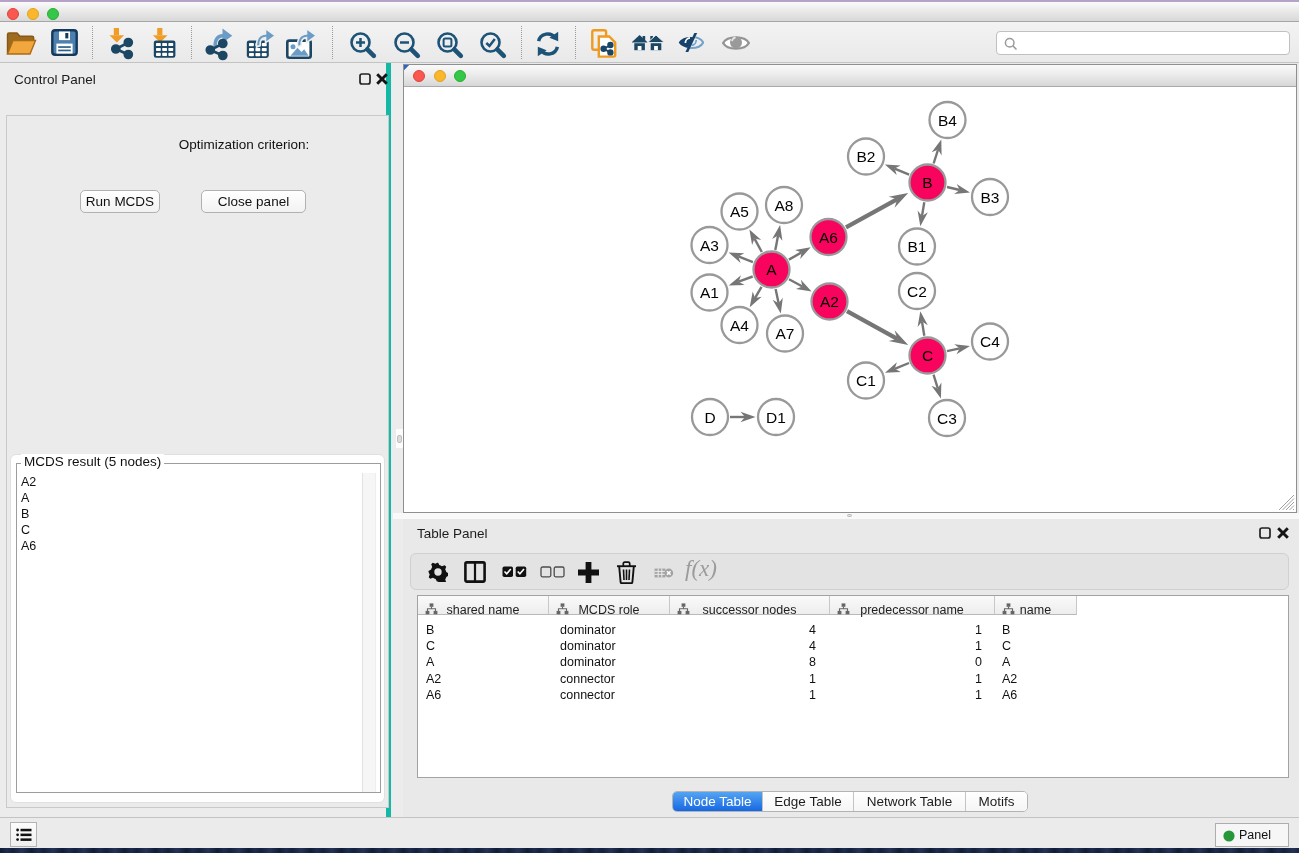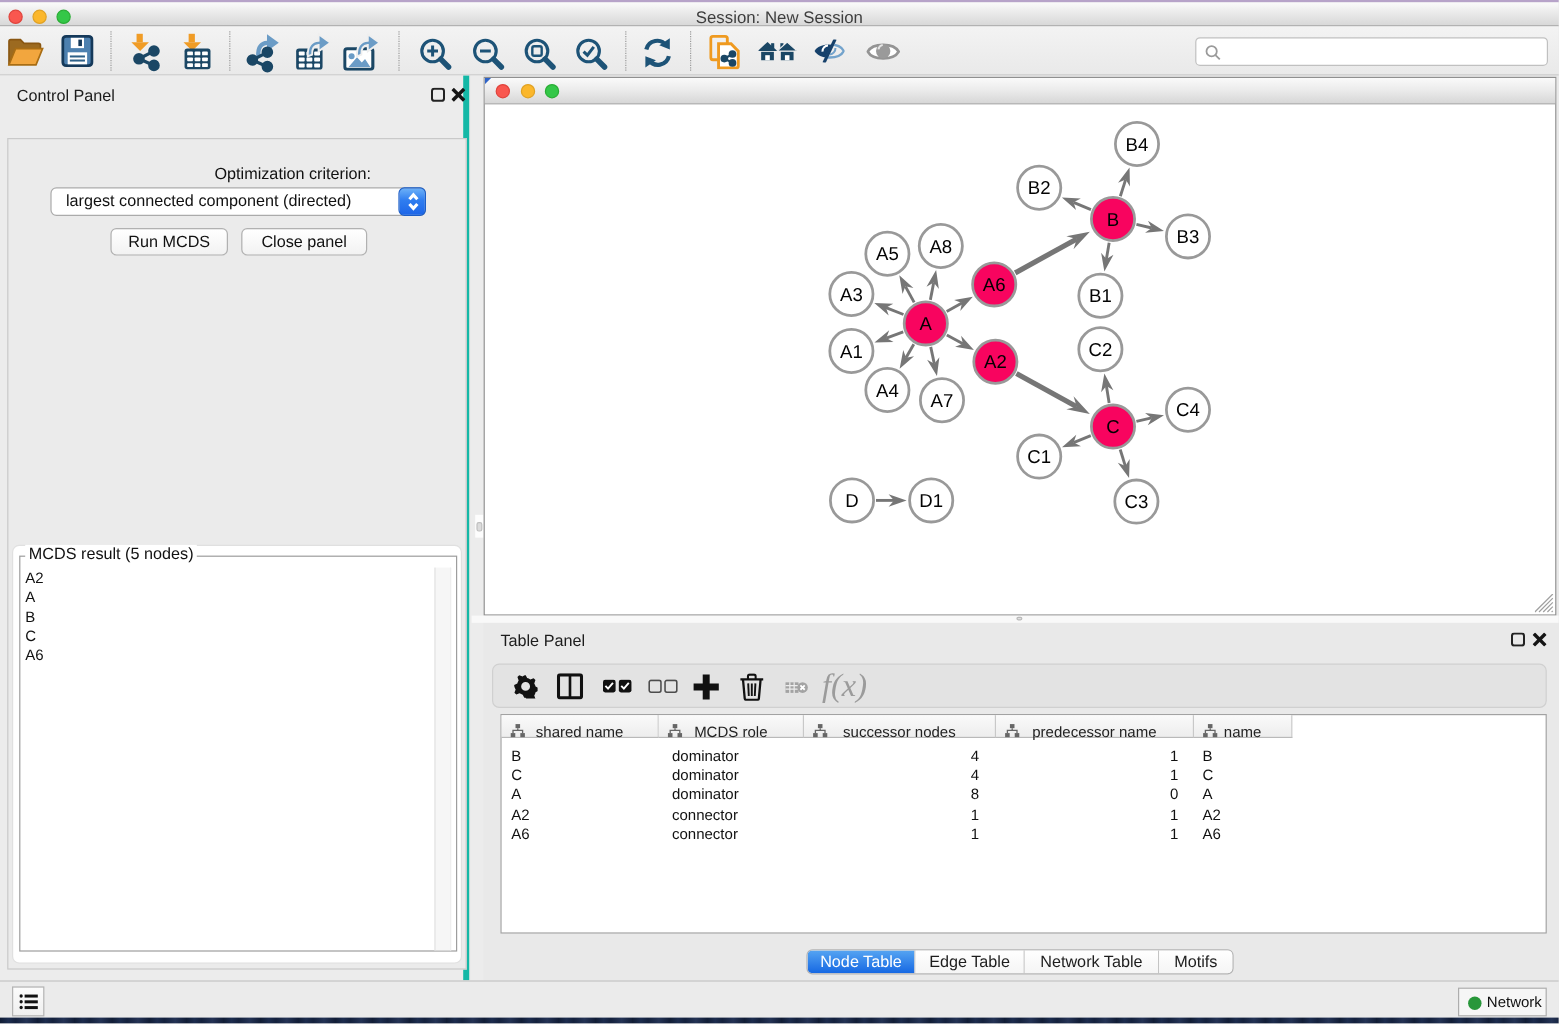--- a/index.html
+++ b/index.html
@@ -55,21 +55,20 @@
 #memory { left:1215px; top:5px; width:74px; height:24px; background:#f6f6f6; border:1px solid #adadad; font-size:12.5px; color:#111; }
 #listbtn { left:10px; top:4px; width:27px; height:25px; background:linear-gradient(#fcfcfc,#efefef); border:1px solid #b4b4b4; }
 </style>
 </head>
 <body>
 <div class="abs" id="desktop-top"></div>
 <div class="abs" id="titlebar">
   <div class="abs tl" style="left:7px; background:#f9574f; border:1px solid #e0443d;"></div>
   <div class="abs tl" style="left:27px; background:#fbb72c; border:1px solid #e0a224;"></div>
   <div class="abs tl" style="left:47px; background:#34c748; border:1px solid #2aad35;"></div>
-  <div class="abs" id="title-text">Session: New Session</div>
 </div>
 <div class="abs" id="toolbar">
   <svg class="abs" style="left:6px;top:8px" width="31" height="26" viewBox="0 0 31 26">
     <path d="M1.5,24 V4.5 Q1.5,3 3,3 h8 l3,3.2 h12 Q27.7,6.2 27.7,7.7 V11 H7.5 Z" fill="#9c6a20" stroke="#8a5712" stroke-width="1.4"></path>
     <path d="M1.5,24 L7,10.5 H29.5 L24,24 Z" fill="#f2a63e" stroke="#a86d14" stroke-width="1.4"></path>
   </svg>
   <svg class="abs" style="left:51px;top:7px" width="27" height="27" viewBox="0 0 27 27">
     <rect x="1.3" y="1.3" width="24.4" height="24.4" rx="2.8" fill="#4d80af" stroke="#15395a" stroke-width="2.4"></rect>
     <rect x="8" y="2.5" width="11" height="8.6" fill="#fff"></rect>
     <rect x="14.3" y="4" width="3" height="5.4" fill="#15395a"></rect>
@@ -229,30 +228,21 @@
       <rect x="1" y="1" width="10" height="10" rx="2" fill="none" stroke="#222" stroke-width="1.7"></rect>
     </svg>
     <svg class="abs" style="left:376px;top:10px" width="12" height="12" viewBox="0 0 12 12">
       <g stroke="#151515" stroke-width="2.9">
           <line x1="1.2" y1="1.2" x2="10.8" y2="10.8"></line>
           <line x1="10.8" y1="1.2" x2="1.2" y2="10.8"></line>
         </g>
     </svg>
     <div class="abs" id="tab-content"></div>
     <div class="abs" id="opt-label">Optimization criterion:</div>
-    <div class="abs" id="combo">
-      <div class="abs" id="combo-text">largest connected component (directed)</div>
-      <div class="abs" id="combo-btn">
-        <svg class="abs" style="left:4.5px;top:3px" width="13" height="16" viewBox="0 0 13 16">
-          <path d="M3.2,6 L6.5,2.4 L9.8,6" fill="none" stroke="#fff" stroke-width="2.6"></path>
-          <path d="M3.2,10 L6.5,13.6 L9.8,10" fill="none" stroke="#fff" stroke-width="2.6"></path>
-        </svg>
-      </div>
-    </div>
-    <div class="abs btn" style="left:92px;width:98px">Run MCDS</div>
+    <div class="abs btn" style="left:80px;width:80px">Run MCDS</div>
     <div class="abs btn" style="left:201px;width:105px">Close panel</div>
     <div class="abs" id="white-panel"></div>
     <div class="abs" id="mcds-group"></div>
     <div class="abs" id="mcds-label">MCDS result (5 nodes)</div>
     <div class="abs" id="mcds-scroll"></div>
     <div class="abs" id="mcds-list">A2<br>A<br>B<br>C<br>A6</div>
   </div>
   <div class="abs" style="left:392px;top:0;width:11px;height:754px;background:#ececec"></div>
   <div class="abs" style="left:396px;top:366px;width:7px;height:19px;background:#fdfdfd"></div>
   <div class="abs" style="left:396.5px;top:371.5px;width:5px;height:8px;background:#dcdcdc;border:1px solid #bfbfbf;border-radius:2px"></div>
@@ -405,21 +395,21 @@
     <rect x="0.6" y="1.6" width="10.8" height="8.8" fill="#a3a3a3"></rect>
     <g stroke="#ededed" stroke-width="1">
       <line x1="0.6" y1="4.4" x2="11.4" y2="4.4"></line>
         <line x1="0.6" y1="7.3" x2="11.4" y2="7.3"></line>
       <line x1="4.2" y1="1.6" x2="4.2" y2="10.4"></line>
         <line x1="7.8" y1="1.6" x2="7.8" y2="10.4"></line>
     </g>
     <circle cx="14.8" cy="6" r="4.4" fill="#a3a3a3"></circle>
     <path d="M13,4.2 L16.6,7.8 M16.6,4.2 L13,7.8" stroke="#fff" stroke-width="1.5"></path>
   </svg>
-  <div class="abs" style="left:274px;top:2px;font-family:'Liberation Serif',serif;font-style:italic;font-size:27px;color:#9b9b9b;">f(x)</div>
+  <div class="abs" style="left:274px;top:2px;font-family:'Liberation Serif',serif;font-style:italic;font-size:23px;color:#9b9b9b;">f(x)</div>
 </div>
 <div class="abs" id="ttable">
   <div class="abs th" style="left:0;width:131px">shared name</div>
   <div class="abs th" style="left:131px;width:121px">MCDS role</div>
   <div class="abs th" style="left:252px;width:160px">successor nodes</div>
   <div class="abs th" style="left:412px;width:165px">predecessor name</div>
   <div class="abs th" style="left:577px;width:82px">name</div>
   <svg class="abs" style="left:7px;top:7px" width="13" height="12" viewBox="0 0 13 12">
 <g fill="#666">
         <rect x="4.6" y="0.4" width="3.8" height="3.4"></rect>
@@ -514,16 +504,16 @@
         <circle cx="1.6" cy="2" r="1.4"></circle>
           <circle cx="1.6" cy="6.8" r="1.4"></circle>
           <circle cx="1.6" cy="11.6" r="1.4"></circle>
       </g>
     </svg>
   </div>
   <div class="abs" id="memory">
     <svg class="abs" style="left:7px;top:6px" width="12" height="12" viewBox="0 0 12 12">
         <circle cx="6" cy="6" r="5.6" fill="#28973a"></circle>
       </svg>
-    <div class="abs" style="left:23px;top:4px">Network</div>
+    <div class="abs" style="left:23px;top:4px">Panel</div>
   </div>
 </div>
 <div class="abs" id="desktop-bottom"></div>
 
 </body></html>

